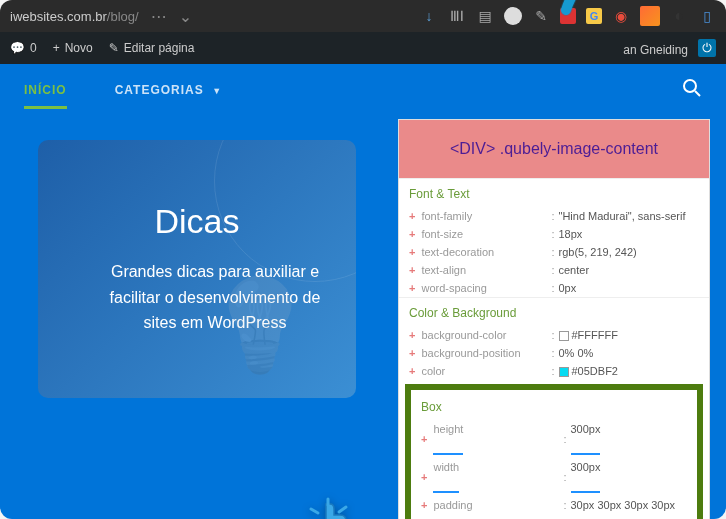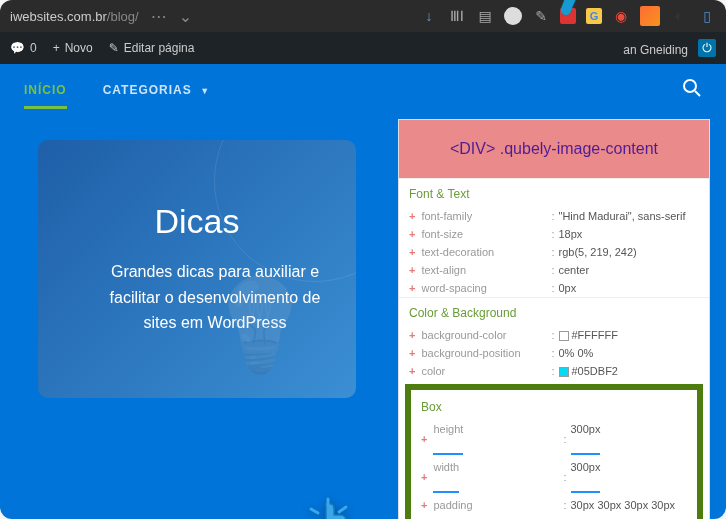--- a/index.html
+++ b/index.html
@@ -17,21 +17,21 @@
     .icon-devtools { width: 20px; height: 20px; background: linear-gradient(135deg, #ff6b35, #f7931e); border-radius: 2px; }
     .icon-foot { color: #333; font-size: 16px; }
     .icon-mobile { color: #4a90d9; font-size: 14px; }
     .icon-profile { width: 18px; height: 18px; border-radius: 50%; background: #ddd; }
     
     .wp-adminbar { background: #1d2327; height: 32px; display: flex; align-items: center; padding: 0 10px; gap: 16px; color: #ccc; font-size: 12px; }
     .wp-item { display: flex; align-items: center; gap: 5px; cursor: pointer; }
     .wp-right { margin-left: auto; display: flex; align-items: flex-end; gap: 10px; }
     .wp-power { width: 18px; height: 18px; background: #0073aa; border-radius: 2px; display: flex; align-items: center; justify-content: center; }
     
-    .site-header { background: #0074d9; height: 52px; display: flex; align-items: center; padding: 0 24px; gap: 36px; }
+    .site-header { background: #0074d9; height: 52px; display: flex; align-items: center; padding: 0 24px; gap: 48px; }
     .nav-item { color: rgba(255,255,255,0.8); font-size: 12px; font-weight: 600; letter-spacing: 1px; text-transform: uppercase; cursor: pointer; position: relative; padding: 18px 0; }
     .nav-item.active { color: #7bc043; }
     .nav-item.active::after { content: ''; position: absolute; bottom: 6px; left: 0; right: 0; height: 3px; background: #7bc043; }
     .nav-dropdown { margin-left: 4px; font-size: 9px; }
     .search-wrap { margin-left: auto; color: white; font-size: 18px; }
     
     .content-area { position: relative; height: 403px; background: #0074d9; }
     
     .card { position: absolute; left: 38px; top: 24px; width: 318px; height: 258px; background: linear-gradient(135deg, #1e5fa8, #3b8fd4); border-radius: 10px; display: flex; flex-direction: column; align-items: center; justify-content: center; padding: 30px; text-align: center; color: white; overflow: hidden; }
     .card::before { content: ''; position: absolute; width: 200px; height: 200px; border: 1px solid rgba(255,255,255,0.1); border-radius: 50%; right: -60px; top: -60px; }

